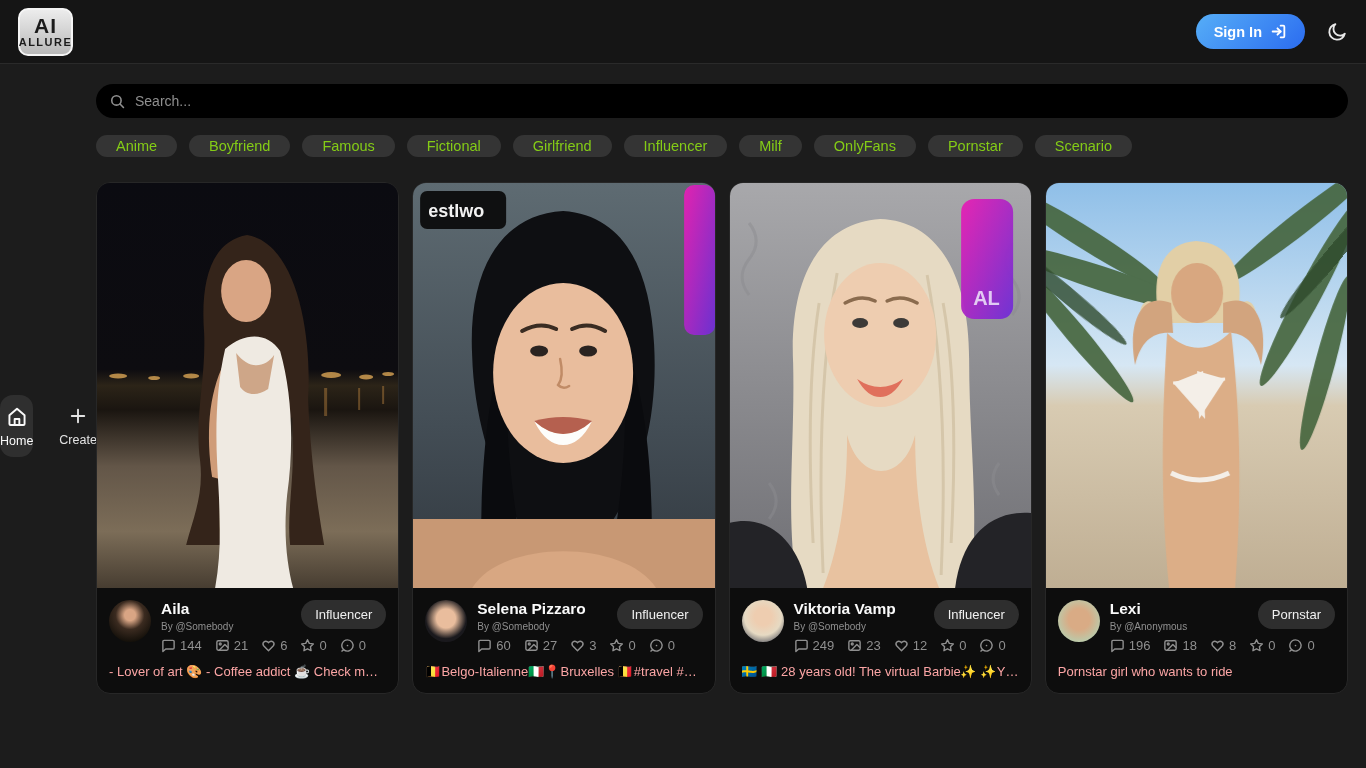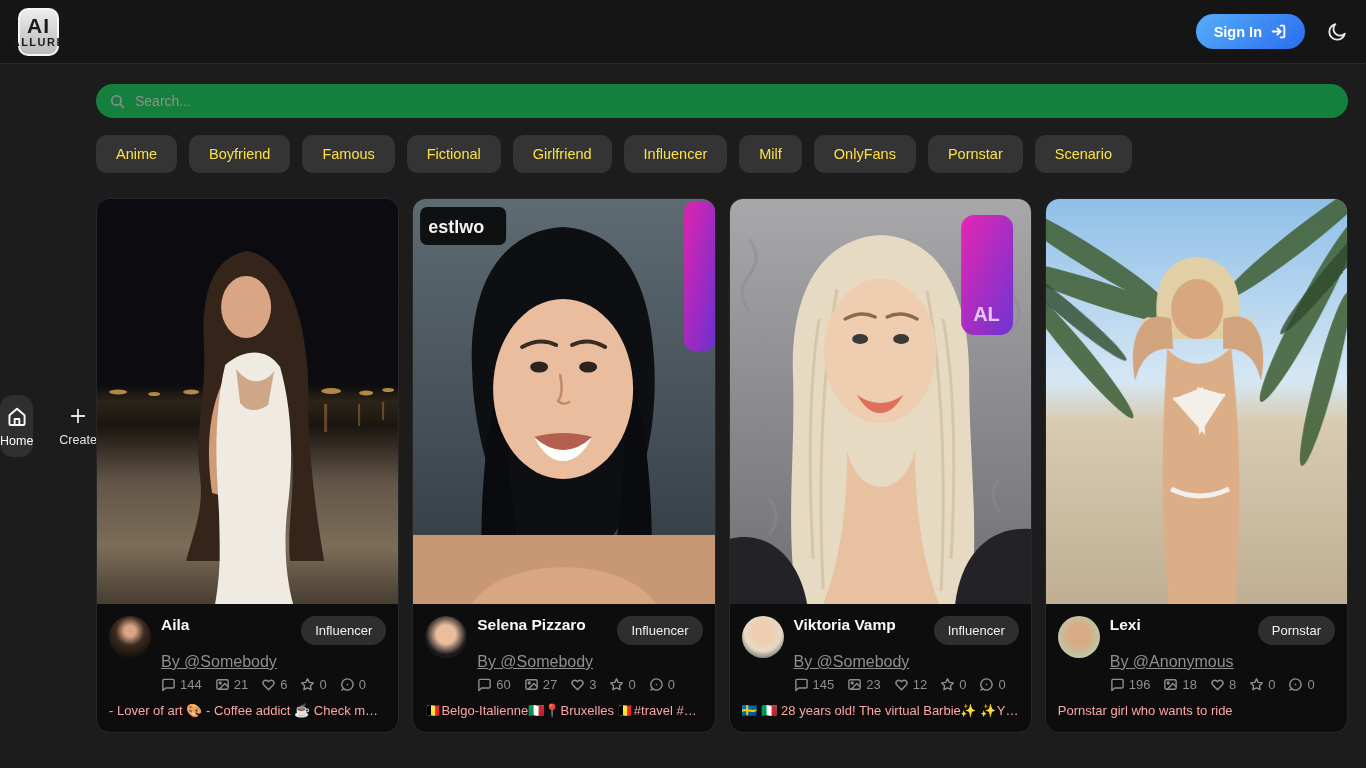--- a/index.html
+++ b/index.html
@@ -9,21 +9,21 @@
     font-family:"Liberation Sans", sans-serif;
     color:#e5e5e5;
   }
   
   .topbar {
     height:64px; background:#151515; border-bottom:1px solid #2a2a2a;
     display:flex; align-items:center; justify-content:space-between;
     padding:0 18px;
   }
   .logo {
-    width:41px; height:48px; border-radius:10px; cursor:pointer;
+    width:55px; height:48px; border-radius:10px; cursor:pointer;
     background:linear-gradient(180deg,#ececec,#b9b9b9);
     display:flex; flex-direction:column; align-items:center; justify-content:center;
     color:#1b1b1b; border:2px solid #f5f5f5;
   }
   .logo .big { font-size:21px; font-weight:800; letter-spacing:1px; line-height:20px; }
   .logo .sub { font-size:11px; font-weight:800; letter-spacing:1.5px; }
   .topbar-right { display:flex; align-items:center; gap:22px; }
   .signin-btn {
     display:flex; align-items:flex-end; gap:8px; border:none; cursor:pointer;
     background:linear-gradient(135deg,#56aef7,#2b6cf0);
@@ -39,52 +39,52 @@
     display:flex; flex-direction:column; align-items:center; gap:6px;
     color:#fafafa; font-size:12.5px; cursor:pointer;
   }
   .side-create {
     display:flex; flex-direction:column; align-items:center; gap:7px;
     color:#e3e3e3; font-size:12.5px; cursor:pointer; background:none; border:none; font-family:inherit;
   }
   
   .content { flex:1; padding:20px 18px 0 16px; }
   .searchbar {
-    height:34px; border-radius:17px; background:#15803d;
+    height:34px; border-radius:17px; background:#000000;
     display:flex; align-items:center; gap:9px; padding:0 13px;
   }
   .searchbar input {
     flex:1; background:transparent; border:none; outline:none;
     color:#e5e5e5; font-size:14px; font-family:inherit;
   }
   .searchbar input::placeholder { color:#8f8f8f; }
   .chips { display:flex; gap:12px; margin-top:17px; }
   .chip {
-    height:38px; padding:0 20px; background:#343434; border:none; cursor:pointer;
-    color:#fde047; font-size:14.5px; border-radius:11px; font-family:inherit;
+    height:22px; padding:0 20px; background:#343434; border:none; cursor:pointer;
+    color:#84cc16; font-size:14.5px; border-radius:11px; font-family:inherit;
     display:flex; align-items:center; white-space:nowrap;
   }
   .section-title { margin-top:35px; font-size:16.5px; font-weight:600; color:#f5f5f5; }
   .grid { margin-top:25px; display:grid; grid-template-columns:repeat(4,1fr); gap:13px; }
   .card {
     background:#0d0d0d; border:1px solid #272727; border-radius:14px;
     overflow:hidden; cursor:pointer;
   }
   .card-img { height:405px; position:relative; overflow:hidden; background:#222; }
   .card-img svg { display:block; width:100%; height:100%; }
   .card-body { padding:12px 12px 14px; }
   .card-top { display:flex; gap:10px; }
   .avatar { width:42px; height:42px; border-radius:50%; flex:0 0 42px; }
   .av1 { background:radial-gradient(circle at 50% 36%, #d9a584 16%, #3b2b20 42%, #14100a 78%); }
   .av2 { background:radial-gradient(circle at 50% 44%, #e9bd9d 30%, #1a191d 64%); }
   .av3 { background:radial-gradient(circle at 50% 40%, #eecdb0 26%, #e6dac3 56%, #6e6e72 82%); }
   .av4 { background:radial-gradient(circle at 50% 46%, #d9ab85 34%, #bcc9a9 72%, #7d9a6d 92%); }
   .card-meta { min-width:0; }
   .card-name { font-size:15.5px; font-weight:700; color:#fafafa; }
-  .card-author { font-size:16px; color:#8f8f8f; margin-top:19px;text-decoration:underline; }
+  .card-author { font-size:10px; color:#8f8f8f; margin-top:3px; }
   .stats { display:flex; align-items:center; gap:13px; margin-top:6px; color:#8f8f8f; font-size:13px; }
   .stat { display:flex; align-items:center; gap:4px; }
   .stat svg { stroke:#8f8f8f; }
   .badge {
     margin-left:auto; align-self:flex-start; flex-shrink:0;
     background:#2e2e2e; color:#f0f0f0; font-size:13px;
     padding:7px 14px; border-radius:999px; white-space:nowrap;
   }
   .card-desc {
     margin-top:11px; font-size:13px; color:#fca5a5;
@@ -379,21 +379,21 @@
           <div class="card-top">
             <div class="avatar av3"></div>
             <div class="card-meta">
               <div class="card-name">Viktoria Vamp</div>
               <div class="card-author">By @Somebody</div>
               <div class="stats">
                 <span class="stat">
                   <svg width="15" height="15" viewBox="0 0 16 16" fill="none" stroke-width="1.5" stroke-linejoin="round">
                       <path d="M14 10.5a1.3 1.3 0 0 1-1.3 1.3H5l-3 2.7V3.8a1.3 1.3 0 0 1 1.3-1.3h9.4A1.3 1.3 0 0 1 14 3.8z"></path>
                     </svg>
-                  <span>145</span>
+                  <span>249</span>
                 </span>
                 <span class="stat">
                   <svg width="15" height="15" viewBox="0 0 16 16" fill="none" stroke-width="1.5" stroke-linejoin="round">
                       <rect x="2" y="3" width="12" height="10" rx="1.5"></rect>
                       <circle cx="5.6" cy="6.4" r="1"></circle>
                       <path d="M14 10.5 10.5 7 4.5 13"></path>
                     </svg>
                   <span>23</span>
                 </span>
                 <span class="stat">

